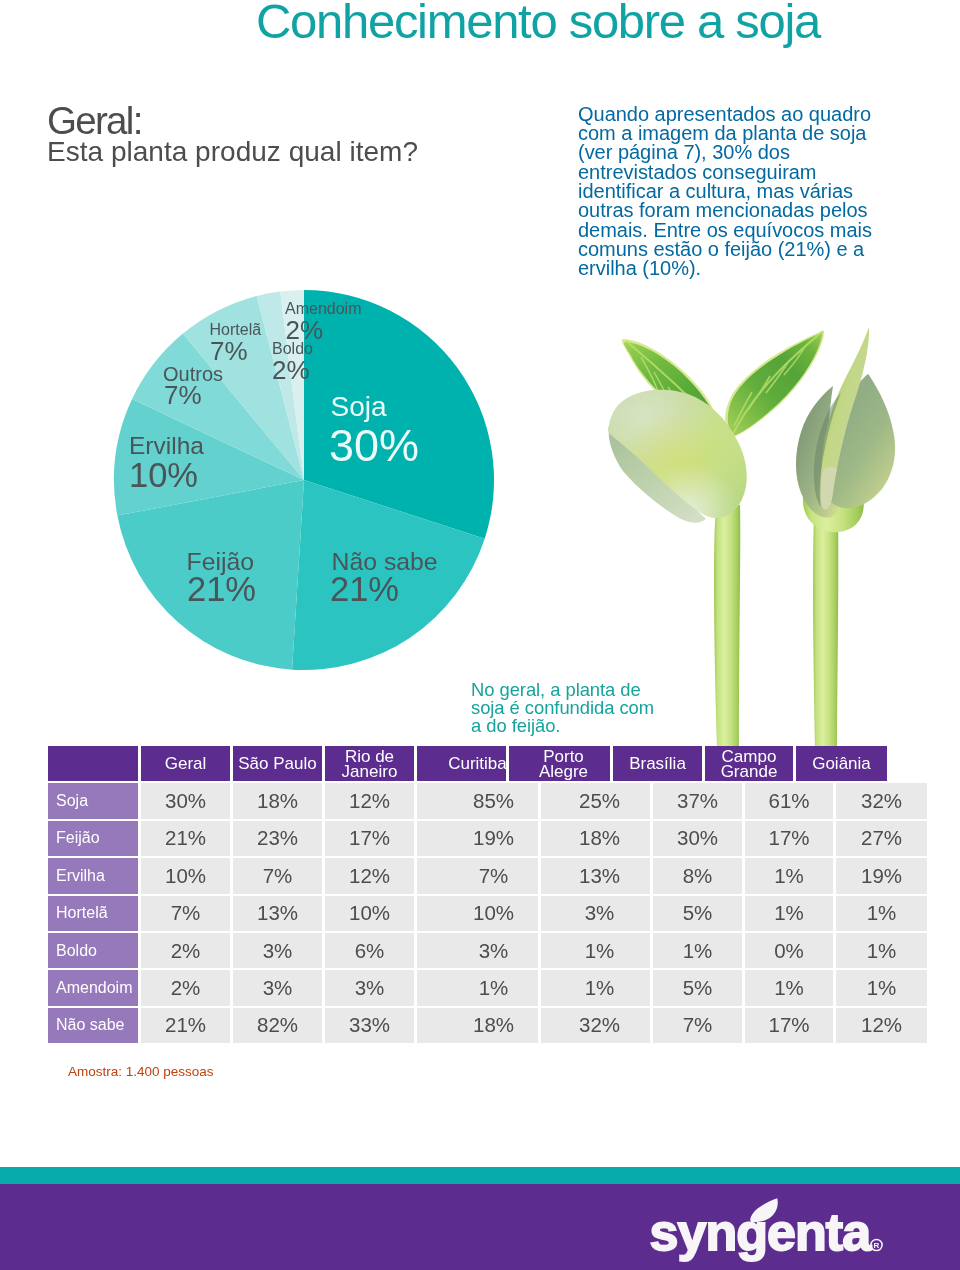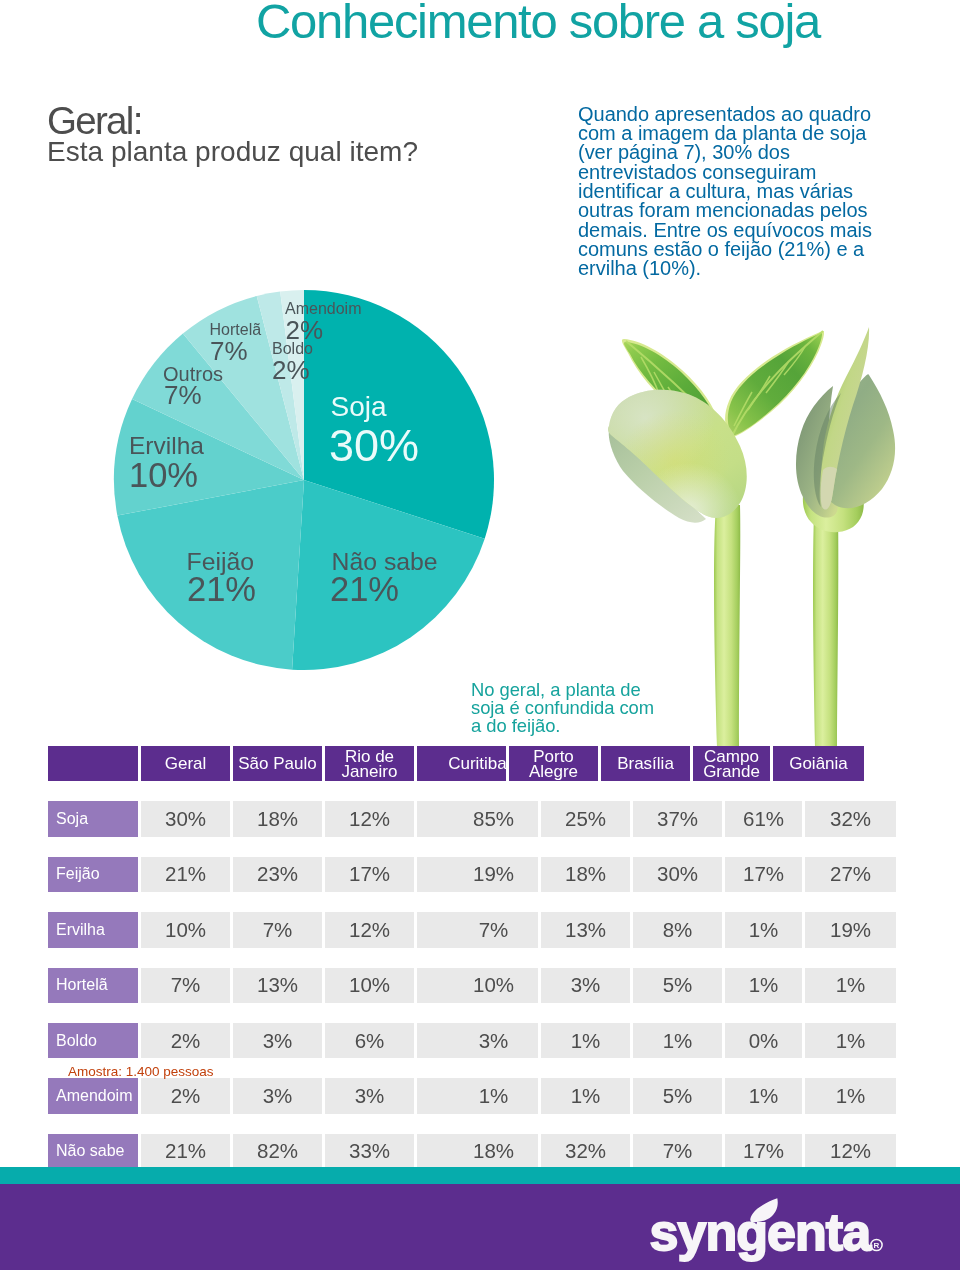--- a/index.html
+++ b/index.html
@@ -25,30 +25,30 @@
 
   
   #pie{left:0px;top:230px;width:560px;height:460px;}
   .plabel{position:absolute;color:#4A5559;white-space:nowrap;}
 
   
   #callout{left:471px;top:681px;width:230px;font-size:18.4px;line-height:17.8px;color:#16A39D;letter-spacing:-0.05px;}
 
   
   #tbl{left:48px;top:746px;width:827px;}
-  .trow{display:flex;gap:3px;margin-bottom:20px;}
+  .trow{display:flex;gap:3px;margin-bottom:2px;}
   .hdr .cell{background:#5C2D8E;color:#fff;height:35.4px;display:flex;flex-direction:column;
         align-items:center;justify-content:center;text-align:center;font-size:17px;line-height:15px;box-sizing:border-box;}
   .trow .lab{background:#9579BB;color:#fff;height:35.4px;display:flex;align-items:center;
         padding-left:8px;font-size:16px;box-sizing:border-box;}
   .trow .val{background:#E9E9E9;color:#4D4D4D;height:35.4px;display:flex;align-items:center;
         justify-content:center;font-size:20.5px;}
   .k0{width:90px;flex:none;} .k1{width:89px;flex:none;} .k2{width:89px;flex:none;}
-  .k3{width:89px;flex:none;} .k4{width:89px;flex:none;padding-left:32px;} .k5{width:89px;flex:none;}
-  .k6{width:89px;flex:none;} .k7{width:77px;flex:none;} .k8{width:91px;flex:none;}
+  .k3{width:89px;flex:none;} .k4{width:89px;flex:none;padding-left:32px;} .k5{width:101px;flex:none;padding-left:8px;}
+  .k6{width:89px;flex:none;} .k7{width:88px;flex:none;} .k8{width:91px;flex:none;}
 
   
   #foot{left:48px;top:1064px;font-size:13.5px;color:#c2410c;margin-left:20px;}
 
   
   #bandteal{left:0;top:1167px;width:960px;height:17px;background:#06ACAC;}
   #bandpurple{left:0;top:1184px;width:960px;height:86px;background:#5C2D8E;}
   #logo{left:640px;top:1196px;width:260px;height:74px;}
   .lg{font-family:"Liberation Sans",sans-serif;font-weight:bold;font-size:52px;fill:#F7F5F8;
       stroke:#F7F5F8;stroke-width:1.9px;paint-order:stroke fill;letter-spacing:-0.95px;}

